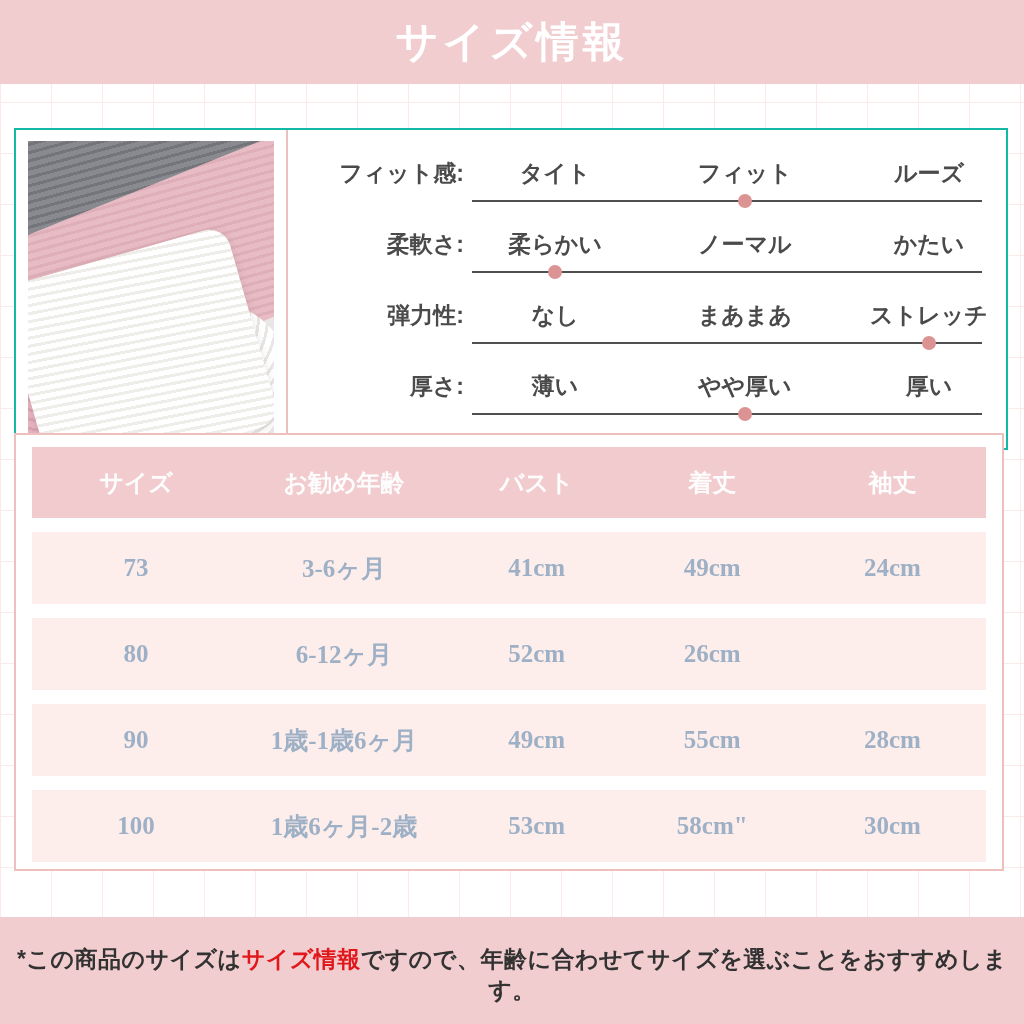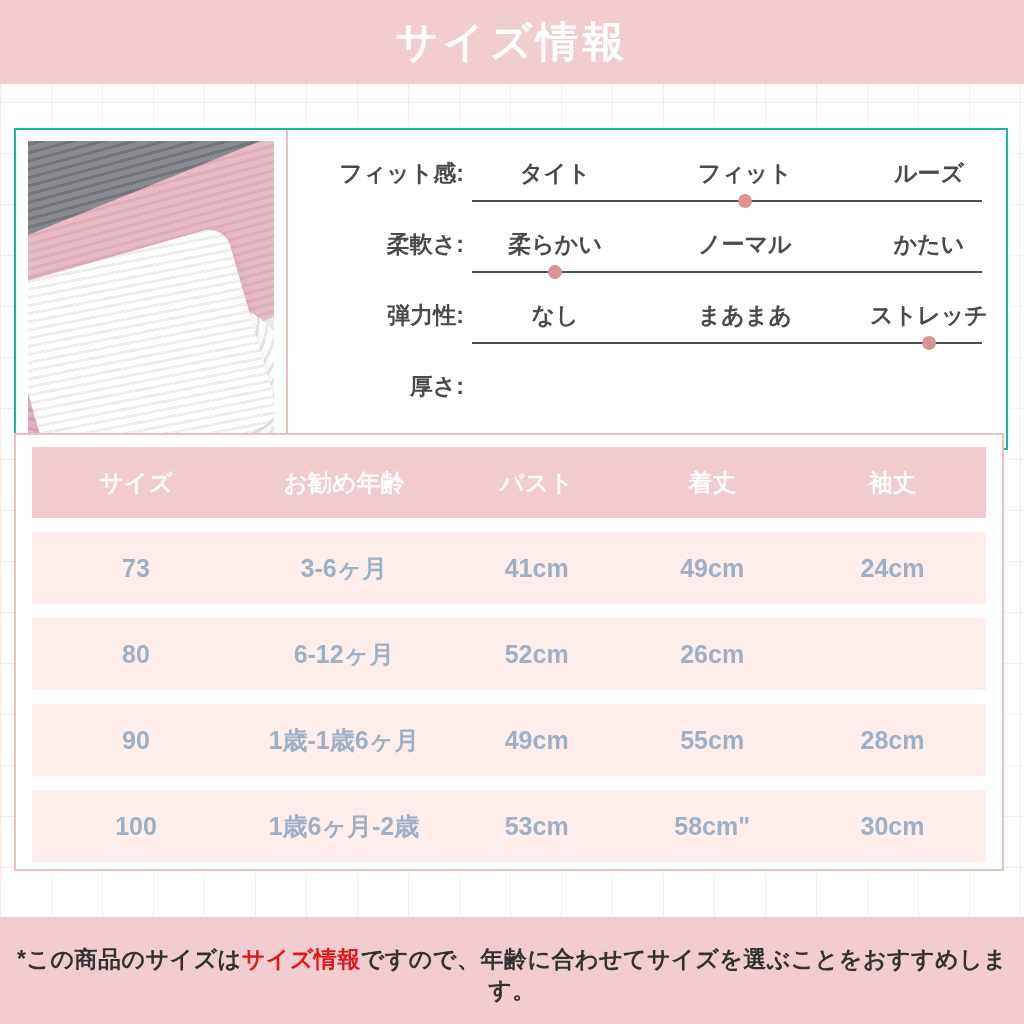--- a/index.html
+++ b/index.html
@@ -89,21 +89,21 @@
     position:absolute;left:14px;top:433px;width:990px;height:438px;
     background:#ffffff;border:2px solid #edbfbd;padding:12px 16px;box-sizing:border-box;
   }
   .t-row{
     display:grid;grid-template-columns:21.8% 21.8% 18.6% 18.2% 19.6%;
     align-items:center;text-align:center;
   }
   .t-head{height:71px;background:#f2cbce;}
   .t-head span{color:#fdfdfd;font-size:24px;font-weight:bold;}
   .t-data{height:72px;background:#fdeeec;margin-top:14px;}
-  .t-data span{color:#9eb0c5;font-size:25px;font-weight:bold;}
+  .t-data span{color:#9eb0c5;font-size:25px;font-weight:bold;font-family:Liberation Serif, serif;}
   
   .bottom-band{
     position:absolute;left:0;top:917px;width:1024px;height:107px;
     background:#f2cdd0;
   }
   .note{
     margin-top:27px;text-align:center;font-size:23px;font-weight:bold;color:#323232;
     letter-spacing:0.5px;
   }
   .note .hl{color:#e0181c;}
@@ -158,20 +158,27 @@
         <span class="opt o0">なし</span>
         <span class="opt o1">まあまあ</span>
         <span class="opt o2">ストレッチ</span>
         <div class="scale-line"></div>
         <div class="scale-dot" style="left: calc(89.6% - 7px);"></div>
       </div>
     </div>
 
     <div class="chart-row">
       <div class="chart-label">厚さ:</div>
+      <div class="chart-options">
+        <span class="opt o0">薄い</span>
+        <span class="opt o1">やや厚い</span>
+        <span class="opt o2">厚い</span>
+        <div class="scale-line"></div>
+        <div class="scale-dot" style="left: calc(53.5% - 7px);"></div>
+      </div>
     </div>
 
   </div>
 </div>
 
 <div class="table-panel">
 
   <div class="t-row t-head">
     <span>サイズ</span>
     <span>お勧め年齢</span>

